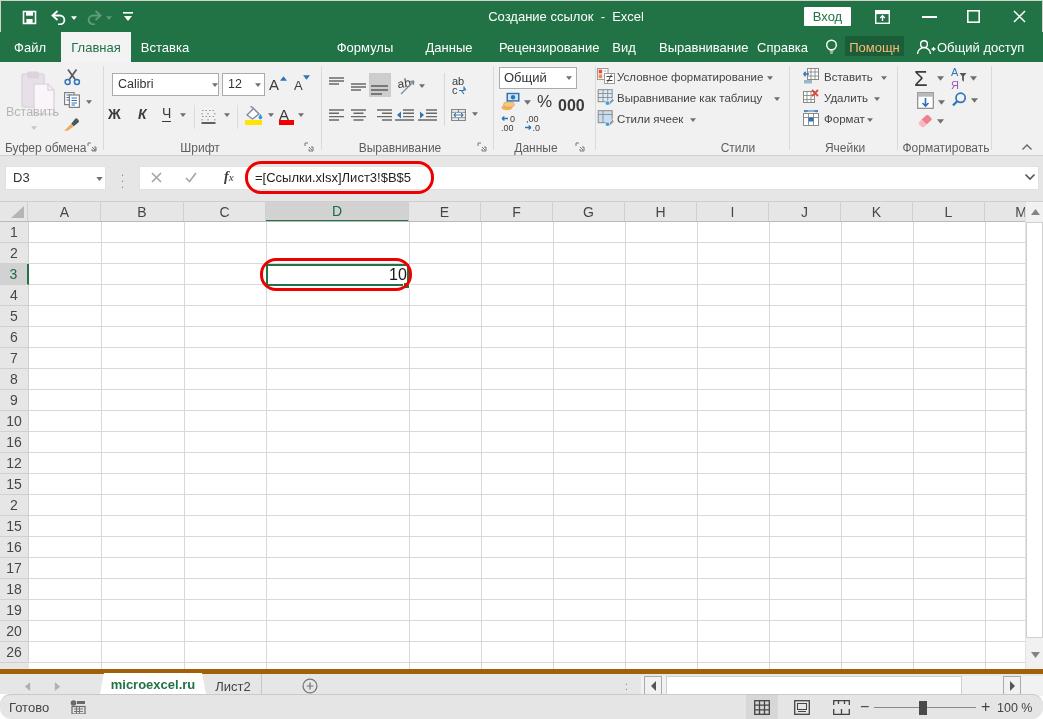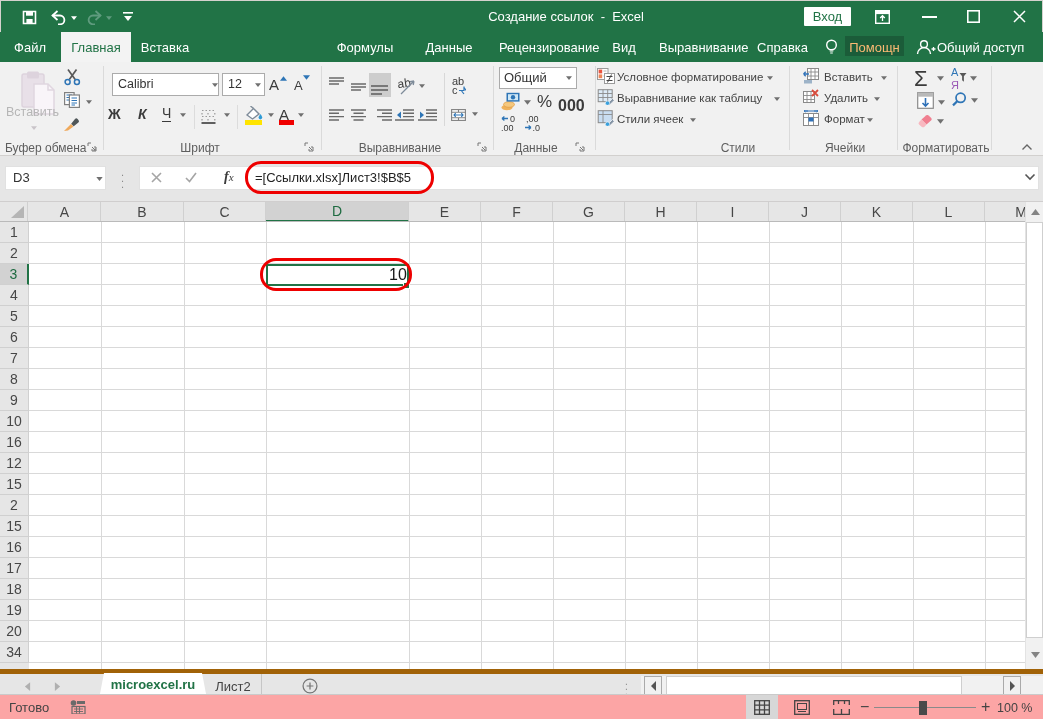--- a/index.html
+++ b/index.html
@@ -36,21 +36,21 @@
 #colhdr { left:0; top:202px; width:1025px; height:20px; background:#e6e6e6; border-bottom:1px solid #bababa; overflow:hidden; }
 .ch { position:absolute; top:0; height:20px; border-right:1px solid #d0d0d0; color:#474747; font-size:14px; text-align:center; line-height:20px; }
 #grid { left:0; top:222px; width:1025px; height:447px; background:#fff; }
 .vline { position:absolute; top:0; width:1px; height:447px; background:#d9d9d9; }
 .rh { width:29px; height:21px; border-right:1px solid #d0d0d0; border-bottom:1px solid #d0d0d0; background:#e6e6e6; color:#474747; font-size:14px; text-align:center; line-height:20px; box-sizing:border-box; }
 .rh.sel { background:#d2d2d2; color:#1e6b41; border-right:2px solid #217346; }
 
 
 #sheetbar { left:0; top:669px; width:1043px; height:25px; background:#e6e6e6; border-top:5px solid #a16207; }
 
-#statusbar { left:0; top:694px; width:1043px; height:25px; background:#fca5a5; border-top:1px solid #cacaca; font-size:13px; color:#444; }
+#statusbar { left:0; top:694px; width:1043px; height:25px; background:#e5e5e5; border-top:1px solid #cacaca; font-size:13px; color:#444;border-radius:11px; }
 </style>
 </head>
 <body>
 <div id="win">
   <div id="titlebar" class="abs">
     <svg class="abs" style="left:21px;top:9px" width="15" height="15" viewBox="0 0 15 15">
       <path d="M1.5 1.5 H13.5 V13.5 H1.5 Z" fill="none" stroke="#fff" stroke-width="1.6"></path>
       <rect x="4" y="1.5" width="7" height="4.2" fill="#fff"></rect>
       <rect x="4.4" y="9" width="6.2" height="4.5" fill="#fff"></rect>
     </svg>
@@ -457,21 +457,21 @@
         <div class="rh">16</div>
         <div class="rh">12</div>
         <div class="rh">15</div>
         <div class="rh">2</div>
         <div class="rh">15</div>
         <div class="rh">16</div>
         <div class="rh">17</div>
         <div class="rh">18</div>
         <div class="rh">19</div>
         <div class="rh">20</div>
-        <div class="rh">34</div>
+        <div class="rh">26</div>
     </div>
     <div class="abs" style="left:266px;top:42px;width:143px;height:22px;border:2px solid #217346;background:#fff"></div>
     <div class="abs" style="left:389px;top:44px;font-size:16px;color:#1a1a1a">10</div>
     <div class="abs" style="left:403px;top:60px;width:7px;height:7px;background:#217346;border:1px solid #fff"></div>
     <div class="abs" style="left:260px;top:36px;width:152px;height:33px;border:3.5px solid #ee0000;border-radius:16px"></div>
   </div>
   <div id="vscroll" class="abs" style="left:1025px;top:202px;width:18px;height:467px;background:#f1f1f1;border-left:1px solid #e3e3e3">
     <svg class="abs" style="left:5px;top:7px" width="9" height="6" viewBox="0 0 9 6">
         <path d="M0 6 H9 L4.5 0 Z" fill="#848484"></path>
       </svg>

